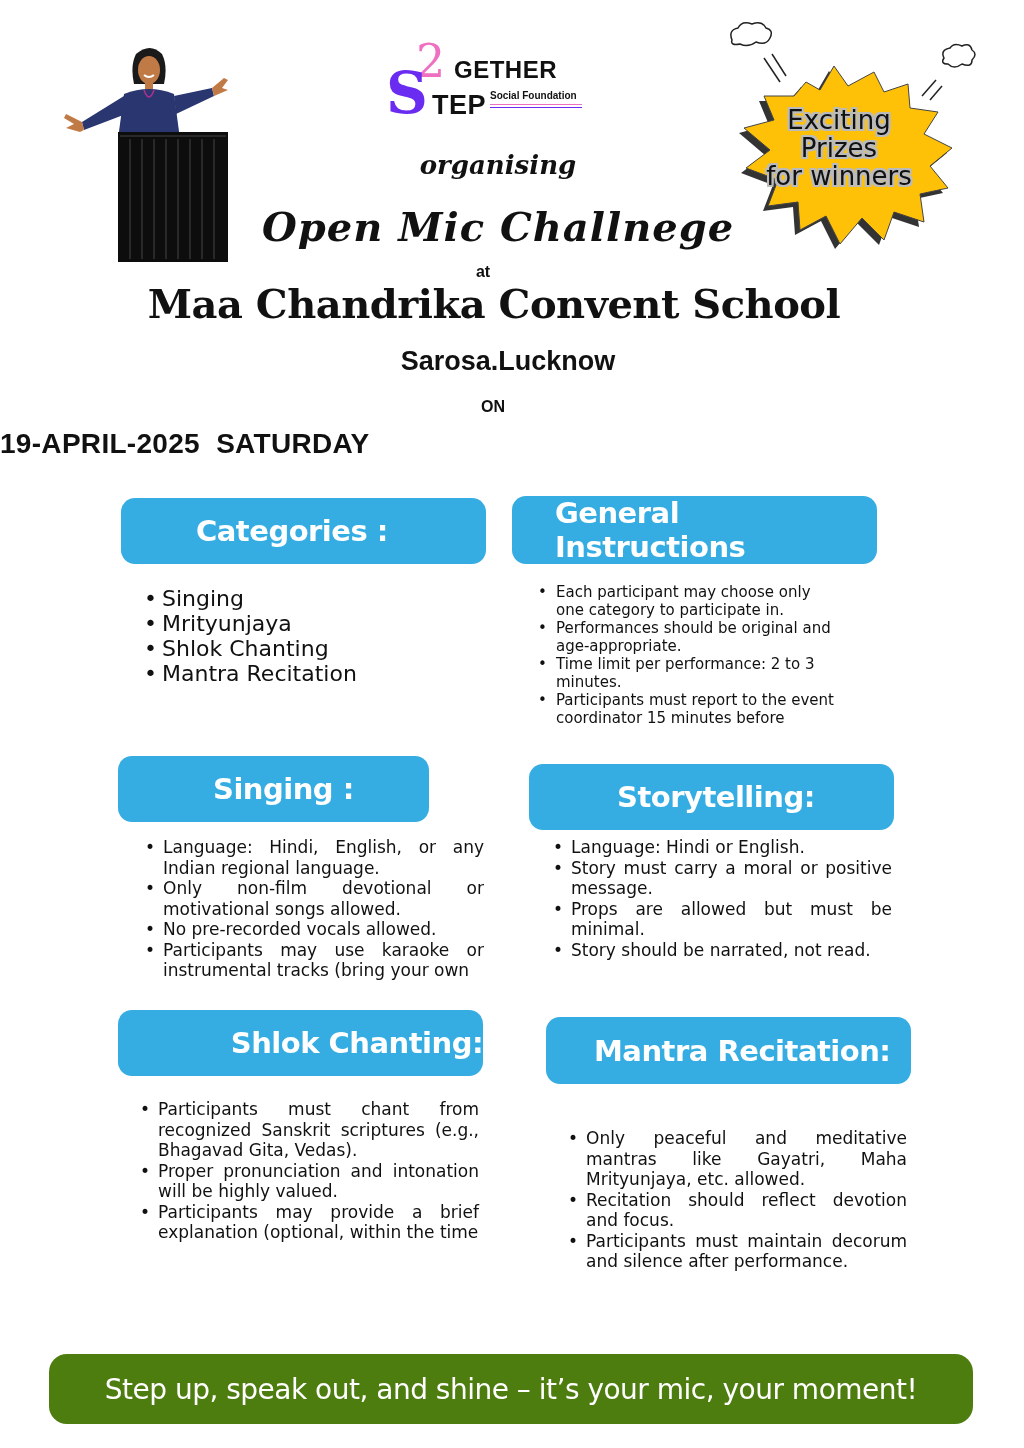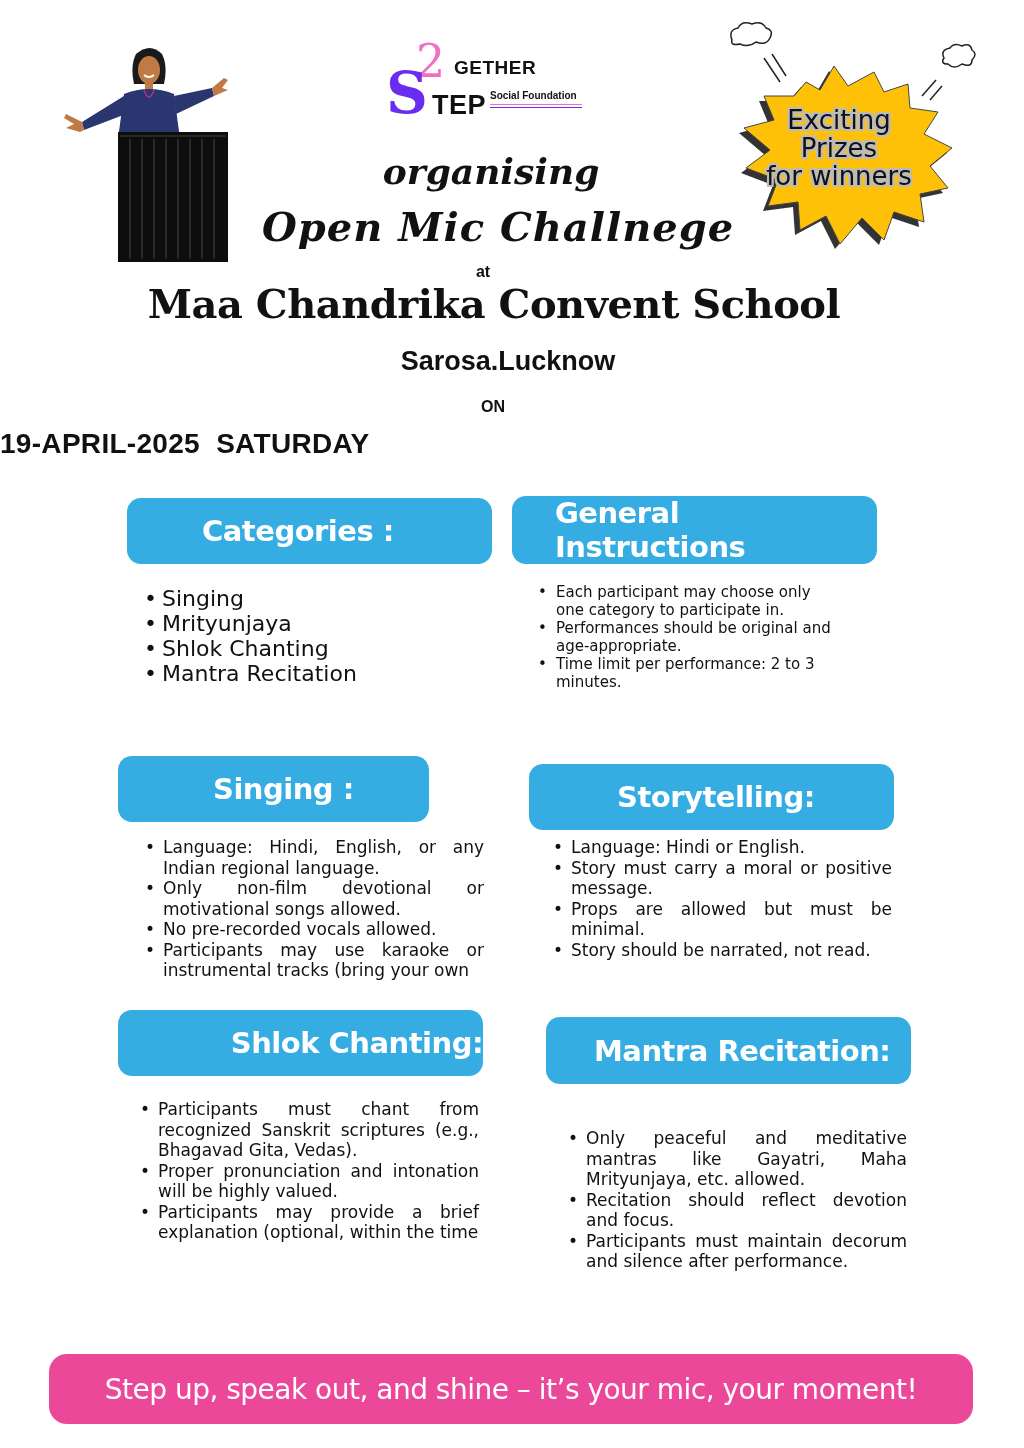--- a/index.html
+++ b/index.html
@@ -6,33 +6,33 @@
     html, body { width: 1024px; height: 1448px; background: #ffffff; overflow: hidden; }
     body { position: relative; font-family: "DejaVu Sans", sans-serif; color: #111; }
 
     
     .speaker { position: absolute; left: 62px; top: 44px; width: 170px; height: 222px; }
 
     
     .logo { position: absolute; left: 386px; top: 42px; width: 200px; height: 82px; }
     .logo .s { position: absolute; left: 0; top: 22px; font-family: "DejaVu Serif", serif; font-weight: bold; font-size: 58px; color: #6a2cf0; line-height: 1; }
     .logo .two { position: absolute; left: 30px; top: -4px; font-family: "DejaVu Serif", serif; font-size: 46px; color: #ef6fc1; line-height: 1; }
-    .logo .gether { position: absolute; left: 68px; top: 16px; font-family: "Liberation Sans", sans-serif; font-weight: bold; font-size: 19px; color: #111; letter-spacing: 0.5px; line-height: 1; text-align: center; }
+    .logo .gether { position: absolute; left: 68px; top: 16px; font-family: "Liberation Sans", sans-serif; font-weight: bold; font-size: 24px; color: #111; letter-spacing: 0.5px; line-height: 1; text-align: center; }
     .logo .tep { position: absolute; left: 46px; top: 50px; font-family: "Liberation Sans", sans-serif; font-weight: bold; font-size: 27px; color: #111; letter-spacing: 0.5px; line-height: 1; }
     .logo .foundation { position: absolute; left: 104px; top: 49px; font-family: "Liberation Sans", sans-serif; font-weight: bold; font-size: 10px; color: #111; line-height: 1; }
     .logo .line1 { position: absolute; left: 104px; top: 62px; width: 92px; height: 1px; background: #ef6fc1; }
     .logo .line2 { position: absolute; left: 104px; top: 65px; width: 92px; height: 1px; background: #6a2cf0; }
 
     
     .burst { position: absolute; left: 724px; top: 20px; width: 270px; height: 232px; }
     .burst-text { position: absolute; left: 748px; top: 106px; width: 182px; text-align: center; font-family: "DejaVu Sans", sans-serif; font-size: 26px; line-height: 28px; color: #111;
       text-shadow: -2px -2px 0 #bbb, 2px -2px 0 #bbb, -2px 2px 0 #bbb, 2px 2px 0 #bbb, 0 2px 0 #bbb, 0 -2px 0 #bbb, 2px 0 0 #bbb, -2px 0 0 #bbb; }
 
     
-    .organising { position: absolute; left: 1px; width: 980px; top: 150px; text-align: center; font-family: "DejaVu Serif", serif; font-style: italic; font-weight: bold; font-size: 36px; }
+    .organising { position: absolute; left: 8px; width: 980px; top: 150px; text-align: center; font-family: "DejaVu Serif", serif; font-style: italic; font-weight: bold; font-size: 26px; }
     .title { position: absolute; left: 0; width: 996px; top: 203px; text-align: center; font-family: "DejaVu Serif", serif; font-style: italic; font-weight: bold; font-size: 40px; letter-spacing: 1px; }
     .at { position: absolute; left: 0; width: 966px; top: 263px; text-align: center; font-family: "Liberation Sans", sans-serif; font-weight: bold; font-size: 16px; }
     .school { position: absolute; left: 0; width: 988px; top: 280px; text-align: center; font-family: "DejaVu Serif", serif; font-weight: bold; font-size: 40px; letter-spacing: -0.5px; }
     .place { position: absolute; left: 0; width: 1016px; top: 346px; text-align: center; font-family: "Liberation Sans", sans-serif; font-weight: bold; font-size: 27px; }
     .on { position: absolute; left: 0; width: 986px; top: 398px; text-align: center; font-family: "Liberation Sans", sans-serif; font-weight: bold; font-size: 16px; }
     .date { position: absolute; left: 0; width: 984px; top: 428px; text-align: left; font-family: "Liberation Sans", sans-serif; font-weight: bold; font-size: 28px; letter-spacing: 0.3px; }
 
     
     .sec-head { position: absolute; background: #35ade3; border-radius: 14px; color: #fff; font-family: "DejaVu Sans", sans-serif; font-weight: bold; font-size: 29px; display: flex; align-items: center; letter-spacing: -0.5px; }
     .sec-head span { display: block; }
@@ -44,21 +44,21 @@
     .list.just li { text-align: justify; }
 
     .cat-list { left: 140px; top: 586px; font-size: 22px; line-height: 25px; }
     .gen-list { left: 534px; top: 583px; width: 300px; font-size: 15px; line-height: 18px; }
     .sing-list { left: 141px; top: 837px; width: 343px; font-size: 17px; line-height: 20.5px; }
     .story-list { left: 549px; top: 837px; width: 343px; font-size: 17px; line-height: 20.5px; }
     .shlok-list { left: 136px; top: 1099px; width: 343px; font-size: 17px; line-height: 20.5px; }
     .mantra-list { left: 564px; top: 1103px; width: 343px; font-size: 17px; line-height: 20.5px; margin-top: 25px; }
 
     
-    .banner { position: absolute; left: 49px; top: 1354px; width: 924px; height: 70px; background: #ec4899; border-radius: 18px; color: #fff; display: flex; align-items: center; justify-content: center; font-family: "DejaVu Sans", sans-serif; font-size: 28px; letter-spacing: -0.5px; }
+    .banner { position: absolute; left: 49px; top: 1354px; width: 924px; height: 70px; background: #4d7c0f; border-radius: 18px; color: #fff; display: flex; align-items: center; justify-content: center; font-family: "DejaVu Sans", sans-serif; font-size: 28px; letter-spacing: -0.5px; }
   </style>
 </head>
 <body>
 
 <svg class="speaker" viewBox="0 0 170 222">
 
   <path d="M74 10 Q88 -2 100 10 Q106 22 102 40 L72 40 Q68 22 74 10 Z" fill="#1a1a1a"></path>
 
   <ellipse cx="87" cy="26" rx="11" ry="14" fill="#c07a45"></ellipse>
   <path d="M82 31 Q87 35 92 31" stroke="#fff" stroke-width="2" fill="none"></path>
@@ -117,37 +117,38 @@
 </div>
 
 <div class="organising">organising</div>
 <div class="title">Open Mic Challnege</div>
 <div class="at">at</div>
 <div class="school">Maa Chandrika Convent School</div>
 <div class="place">Sarosa.Lucknow</div>
 <div class="on">ON</div>
 <div class="date" style="white-space: pre;">19-APRIL-2025  SATURDAY</div>
 
-<div class="sec-head" style="left:127px; top:498px; width:365px; height:66px; padding-left:75px;">
+<div class="sec-head" style="left:121px; top:498px; width:365px; height:66px; padding-left:75px;">
   <span>Categories :</span>
 </div>
 <ul class="list cat-list">
   <li>Singing</li>
   <li>Mrityunjaya</li>
   <li>Shlok Chanting</li>
   <li>Mantra Recitation</li>
 </ul>
 
 <div class="sec-head" style="left:512px; top:496px; width:365px; height:68px; padding-left:43px;">
   <span>General Instructions</span>
 </div>
 <ul class="list gen-list">
   <li>Each participant may choose only one category to participate in.</li>
   <li> Performances should be original and age-appropriate.</li>
   <li> Time limit per performance: 2 to 3 minutes.</li>
+  <li> Participants must report to the event coordinator 15 minutes before</li>
 </ul>
 
 <div class="sec-head" style="left:118px; top:756px; width:311px; height:66px; padding-left:95px;">
   <span>Singing :</span>
 </div>
 <ul class="list just sing-list">
   <li>Language: Hindi, English, or any Indian regional language.</li>
   <li>Only non-film devotional or motivational songs allowed.</li>
   <li> No pre-recorded vocals allowed.</li>
   <li>Participants may use karaoke or instrumental tracks (bring your own</li>

